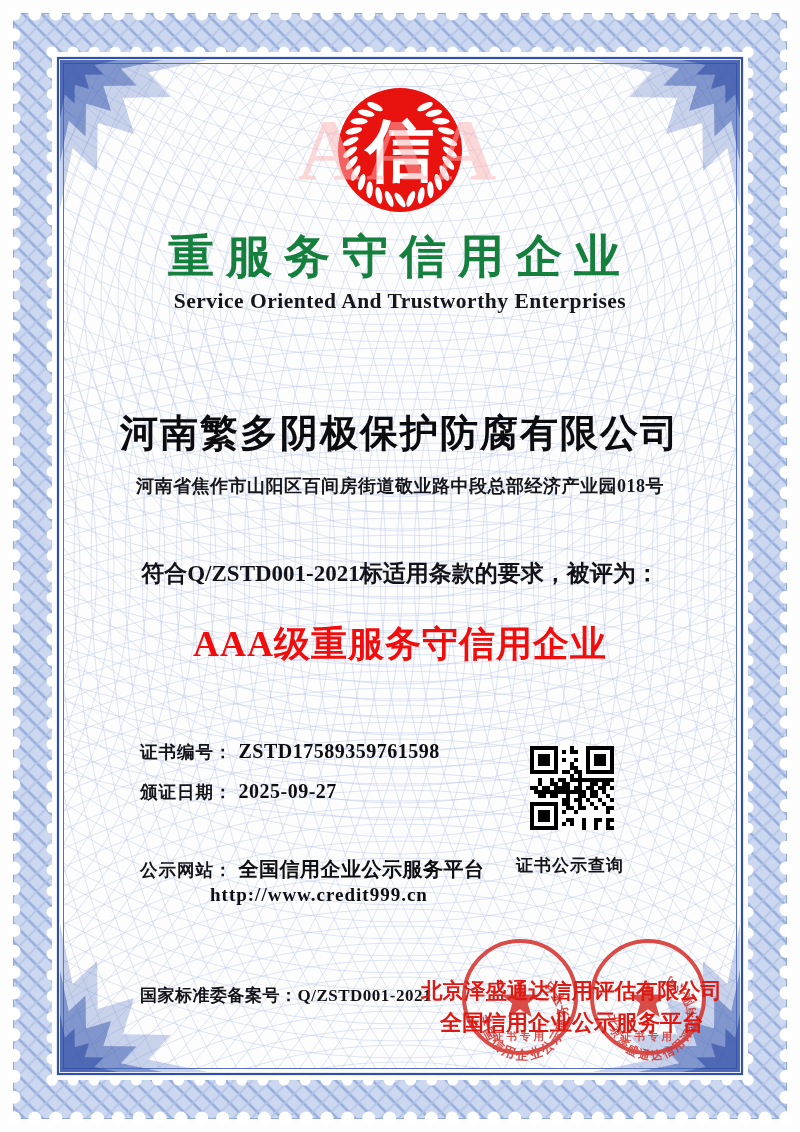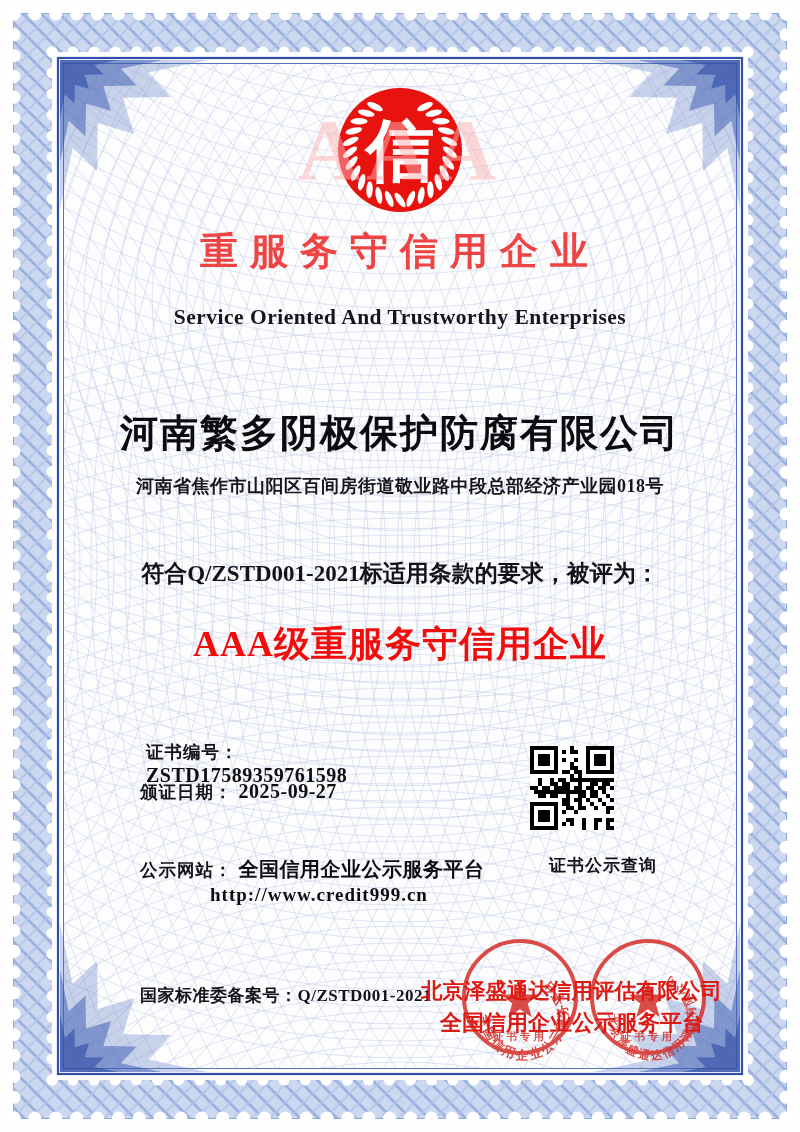--- a/index.html
+++ b/index.html
@@ -1,33 +1,33 @@
 <!DOCTYPE html>
 <html><head>
 <meta charset="utf-8">
 <style>
   html,body{margin:0;padding:0;background:#ffffff;}
   .page{position:relative;width:800px;height:1132px;background:#fdfdfe;overflow:hidden;
         font-family:"Liberation Serif","DejaVu Serif",serif;}
   .abs{position:absolute;}
   .ctr{left:60px;width:680px;text-align:center;}
-  .title{top:228px;font-size:38px;font-weight:bold;letter-spacing:12px;color:#ef4444;line-height:1.25;}
-  .subtitle{top:305px;font-size:21.5px;font-weight:bold;letter-spacing:.5px;color:#15151a;}
+  .title{top:228px;font-size:46px;font-weight:bold;letter-spacing:12px;color:#15803d;line-height:1.25;}
+  .subtitle{top:289px;font-size:21.5px;font-weight:bold;letter-spacing:.5px;color:#15151a;}
   .unit-label{top:352px;font-size:33px;font-weight:bold;letter-spacing:9px;color:#101014;}
   .company{top:408px;font-size:38px;font-weight:bold;letter-spacing:2px;color:#0c0c10;}
   .address{top:474px;font-size:18px;font-weight:bold;color:#16161c;letter-spacing:.5px;}
   .stmt1{top:524px;font-size:23px;font-weight:bold;color:#121218;}
   .stmt2{top:558px;font-size:23px;font-weight:bold;color:#121218;}
   .rating{top:620px;font-size:36px;font-weight:bold;letter-spacing:1px;color:#f20d0d;}
   .field-row{left:140px;display:flex;align-items:baseline;white-space:nowrap;}
   .flabel{font-size:17.5px;font-weight:bold;color:#131318;letter-spacing:1px;}
   .fvalue{font-size:20px;font-weight:bold;color:#0e0e12;margin-left:6px;letter-spacing:.5px;}
   .url{top:884px;left:210px;width:250px;font-size:19px;font-weight:bold;color:#0e0e12;letter-spacing:1px;}
   .qr-wrap{left:530px;top:746px;width:84px;height:84px;}
-  .qr-caption{left:543px;top:854px;width:120px;text-align:center;font-size:17px;font-weight:bold;color:#121218;letter-spacing:1px;}
+  .qr-caption{left:510px;top:854px;width:120px;text-align:center;font-size:17px;font-weight:bold;color:#121218;letter-spacing:1px;}
   .filing{left:140px;top:984px;font-size:17px;font-weight:bold;color:#131318;letter-spacing:.5px;}
   .stamp{width:130px;height:130px;}
   .stamp-l{left:455px;top:932px;}
   .stamp-r{left:583px;top:932px;}
   .stamp-line{white-space:nowrap;text-align:center;font-weight:bold;color:#dc1a14;z-index:5;}
   .stamp-line1{left:421px;top:976px;width:300px;font-size:21.5px;}
   .stamp-line2{left:422px;top:1008px;width:300px;font-size:22px;}
   svg{display:block;}
 </style>
 </head>
@@ -728,21 +728,21 @@
     <text x="130" y="99" text-anchor="middle" font-size="86" font-weight="bold" fill="rgba(252,178,178,0.5)" letter-spacing="6">AAA</text>
   </svg>
 
   <div class="abs ctr title">重服务守信用企业</div>
   <div class="abs ctr subtitle">Service Oriented And Trustworthy Enterprises</div>
   <div class="abs ctr company">河南繁多阴极保护防腐有限公司</div>
   <div class="abs ctr address">河南省焦作市山阳区百间房街道敬业路中段总部经济产业园018号</div>
   <div class="abs ctr stmt2">符合Q/ZSTD001-2021标适用条款的要求，被评为：</div>
   <div class="abs ctr rating">AAA级重服务守信用企业</div>
 
-  <div class="abs field-row" style="top:740px;flex-direction:column;">
+  <div class="abs field-row" style="top:740px;">
     <span class="flabel">证书编号：</span>
     <span class="fvalue">ZSTD17589359761598</span>
   </div>
   <div class="abs field-row" style="top:780px;text-align:center;">
     <span class="flabel">颁证日期：</span>
     <span class="fvalue">2025-09-27</span>
   </div>
   <div class="abs field-row" style="top:856px;">
     <span class="flabel">公示网站：</span>
     <span class="fvalue">全国信用企业公示服务平台</span>

